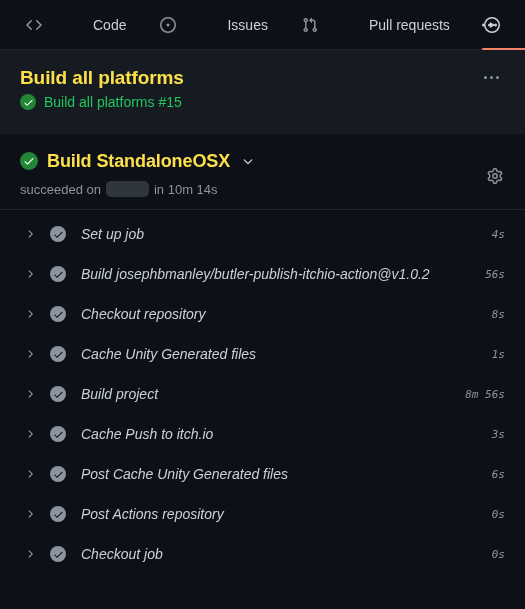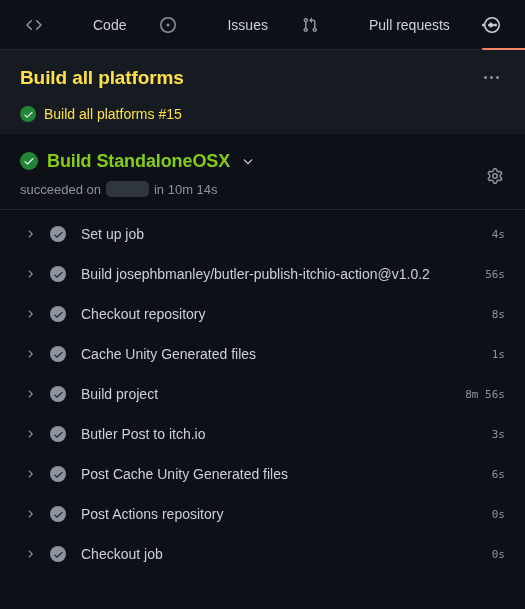--- a/index.html
+++ b/index.html
@@ -105,23 +105,23 @@
     font-weight: bold;
     color: #fde047;
     letter-spacing: -0.1px;
     line-height: 24px;
   }
 
   .run-subtitle {
     display: flex;
     align-items: center;
     gap: 8px;
-    margin-top: 14px;
+    margin-top: 2px;
     font-size: 14px;
-    color: #fde047;
+    color: #22c55e;
     line-height: 20px;
   }
 
   .run-overflow {
     position: absolute;
     right: 20px;
     top: 20px;
     display: flex;
     align-items: center;
     gap: 3px;
@@ -159,21 +159,21 @@
 
   .job-title-row {
     display: flex;
     align-items: center;
     gap: 9px;
   }
 
   .job-title {
     font-size: 18px;
     font-weight: bold;
-    color: #84cc16;
+    color: #fde047;
     letter-spacing: -0.1px;
     line-height: 22px;
   }
 
   .chevron-down {
     width: 14px; height: 14px;
     color: #c9d1d9;
     display: inline-flex;
     align-items: center;
     justify-content: center;
@@ -222,20 +222,21 @@
   }
 
   .step-row {
     position: relative;
     display: flex;
     align-items: center;
     height: 40px;
     padding-left: 24px;
     padding-right: 20px;
     cursor: pointer;
+    font-style: italic;
   }
 
   .step-chevron {
     width: 12px;
     height: 12px;
     color: #8b949e;
     display: inline-flex;
     align-items: center;
     justify-content: center;
     flex: none;
@@ -454,21 +455,21 @@
       <span class="step-chevron">
         <svg width="12" height="12" viewBox="0 0 16 16" fill="currentColor" aria-hidden="true">
             <path d="M6.22 3.22a.75.75 0 0 1 1.06 0l4.25 4.25a.75.75 0 0 1 0 1.06l-4.25 4.25a.751.751 0 0 1-1.042-.018.751.751 0 0 1-.018-1.042L9.94 8 6.22 4.28a.75.75 0 0 1 0-1.06Z"></path>
           </svg>
       </span>
       <span class="check-gray">
         <svg width="11" height="11" viewBox="0 0 16 16" fill="#0d1117" aria-hidden="true">
             <path d="M13.78 4.22a.75.75 0 0 1 0 1.06l-7.25 7.25a.75.75 0 0 1-1.06 0L2.22 9.28a.751.751 0 0 1 .018-1.042.751.751 0 0 1 1.042-.018L6 10.94l6.72-6.72a.75.75 0 0 1 1.06 0Z"></path>
           </svg>
       </span>
-      <span class="step-label">Butler Post to itch.io</span>
+      <span class="step-label">Cache Push to itch.io</span>
       <span class="step-duration">3s</span>
     </div>
 
     <div class="step-row">
       <span class="step-chevron">
         <svg width="12" height="12" viewBox="0 0 16 16" fill="currentColor" aria-hidden="true">
             <path d="M6.22 3.22a.75.75 0 0 1 1.06 0l4.25 4.25a.75.75 0 0 1 0 1.06l-4.25 4.25a.751.751 0 0 1-1.042-.018.751.751 0 0 1-.018-1.042L9.94 8 6.22 4.28a.75.75 0 0 1 0-1.06Z"></path>
           </svg>
       </span>
       <span class="check-gray">

